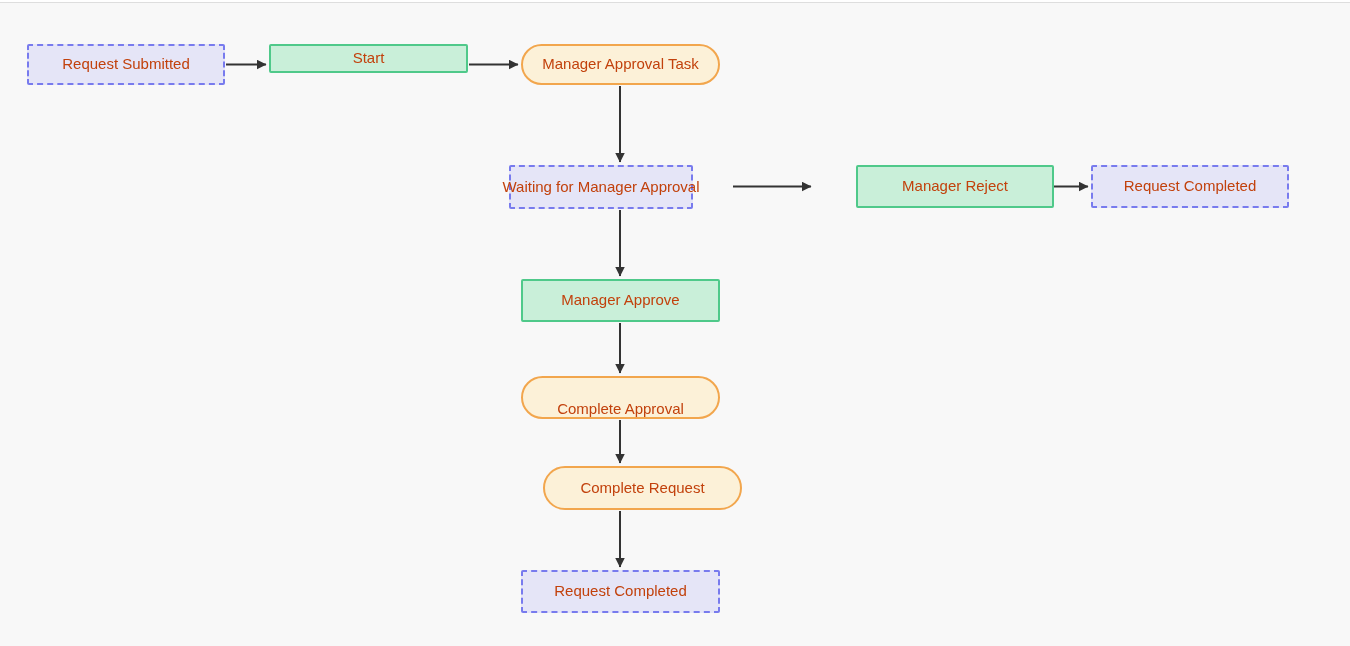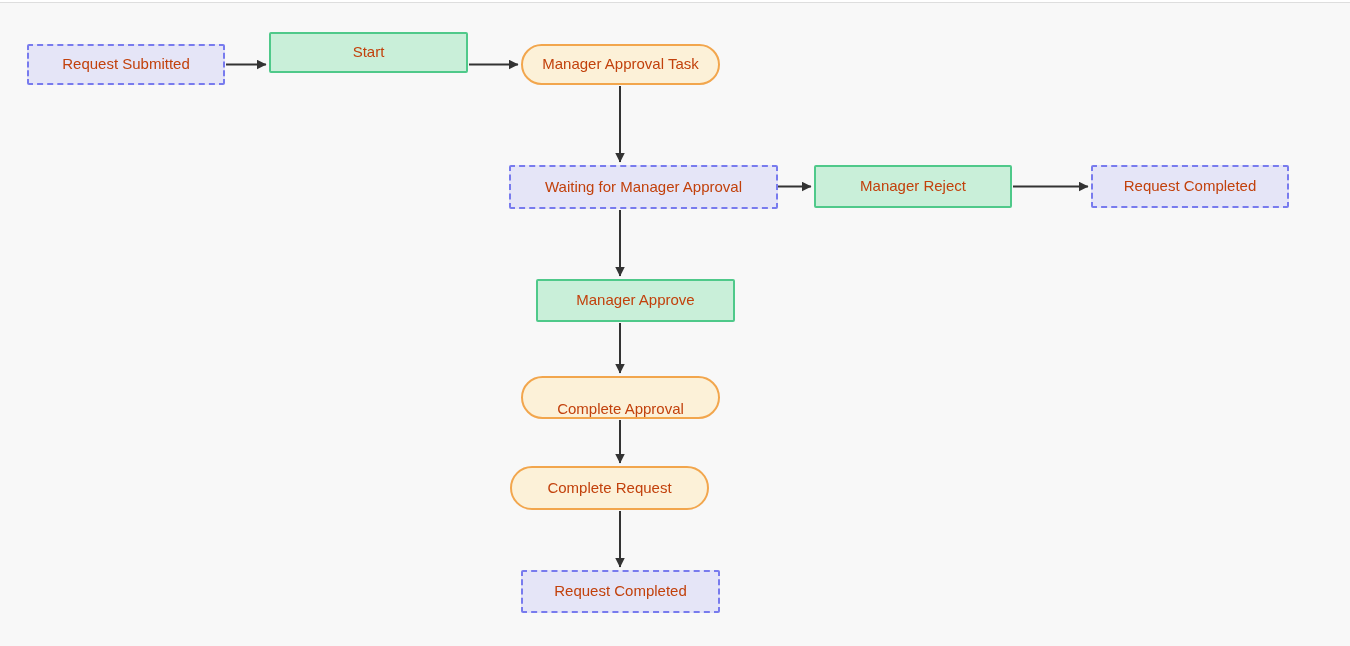--- a/index.html
+++ b/index.html
@@ -43,28 +43,28 @@
     border:2px solid #4fc98a;
     border-radius:2px;
   }
   .shape-stadium {
     background:#fcf1d8;
     border:2px solid #f2a64d;
     border-radius:22px;
   }
   
   .n1  { left:27px;   top:44px;  width:198px; height:41px; }
-  .n2  { left:269px;  top:32px;  width:199px; height:41px; }
+  .n2  { left:269px;  top:44px;  width:199px; height:29px; }
   .n3  { left:521px;  top:44px;  width:199px; height:41px;text-align:center; }
-  .n4  { left:509px;  top:165px; width:269px; height:44px; }
-  .n5  { left:814px;  top:165px; width:198px; height:43px; }
+  .n4  { left:509px;  top:165px; width:184px; height:44px; }
+  .n5  { left:856px;  top:165px; width:198px; height:43px; }
   .n6  { left:1091px; top:165px; width:198px; height:43px; }
-  .n7  { left:521px;  top:279px; width:199px; height:43px;margin-left:15px; }
+  .n7  { left:521px;  top:279px; width:199px; height:43px; }
   .n8  { left:521px;  top:376px; width:199px; height:43px;align-items:flex-end; }
-  .n9  { left:510px;  top:466px; width:199px; height:44px; }
+  .n9  { left:543px;  top:466px; width:199px; height:44px; }
   .n10 { left:521px;  top:570px; width:199px; height:43px; }
 </style>
 </head>
 <body>
 
 <div class="canvas">
   <div class="topbar"></div>
 
   <svg class="edges" width="1350" height="646" viewBox="0 0 1350 646" xmlns="http://www.w3.org/2000/svg">
     <defs>

